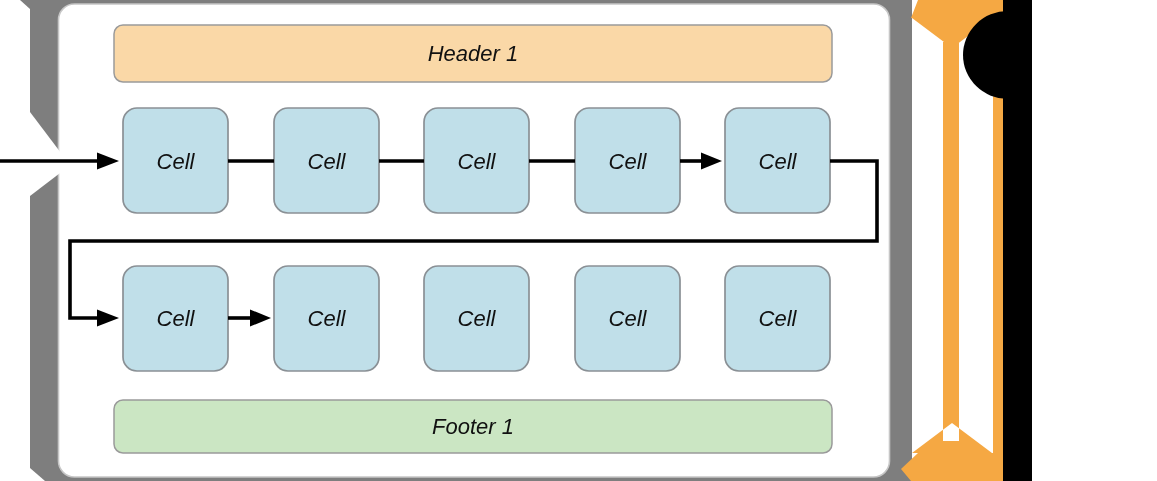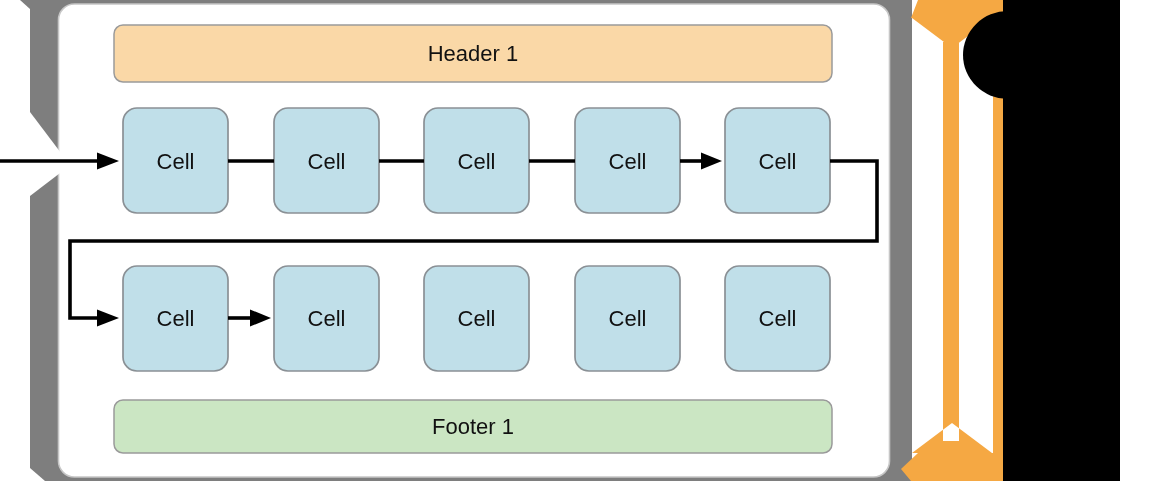--- a/index.html
+++ b/index.html
@@ -1,16 +1,16 @@
 <!DOCTYPE html>
 <html><head>
 <meta charset="utf-8">
 <style>
   html,body{margin:0;padding:0;background:#ffffff;}
-  .stage{position:relative;width:1120px;height:481px;overflow:hidden;background:#b91c1c;}
+  .stage{position:relative;width:1032px;height:481px;overflow:hidden;background:#b91c1c;font-style:italic;}
   svg{display:block;}
   .screen{fill:#ffffff;stroke:#c6c6c6;stroke-width:1.6;}
   .bar{stroke:#9a9a9a;stroke-width:1.5;}
   .cell-box{stroke:#8a9095;stroke-width:1.7;}
   .flow{fill:none;stroke:#000000;stroke-width:3.6;stroke-linejoin:miter;}
   .flow-head{fill:#000000;stroke:none;}
   .label{font-family:"Liberation Sans","DejaVu Sans",sans-serif;font-size:22px;fill:#111111;text-anchor:middle;}
   .white-cut{fill:#ffffff;stroke:none;}
 </style>
 </head>

